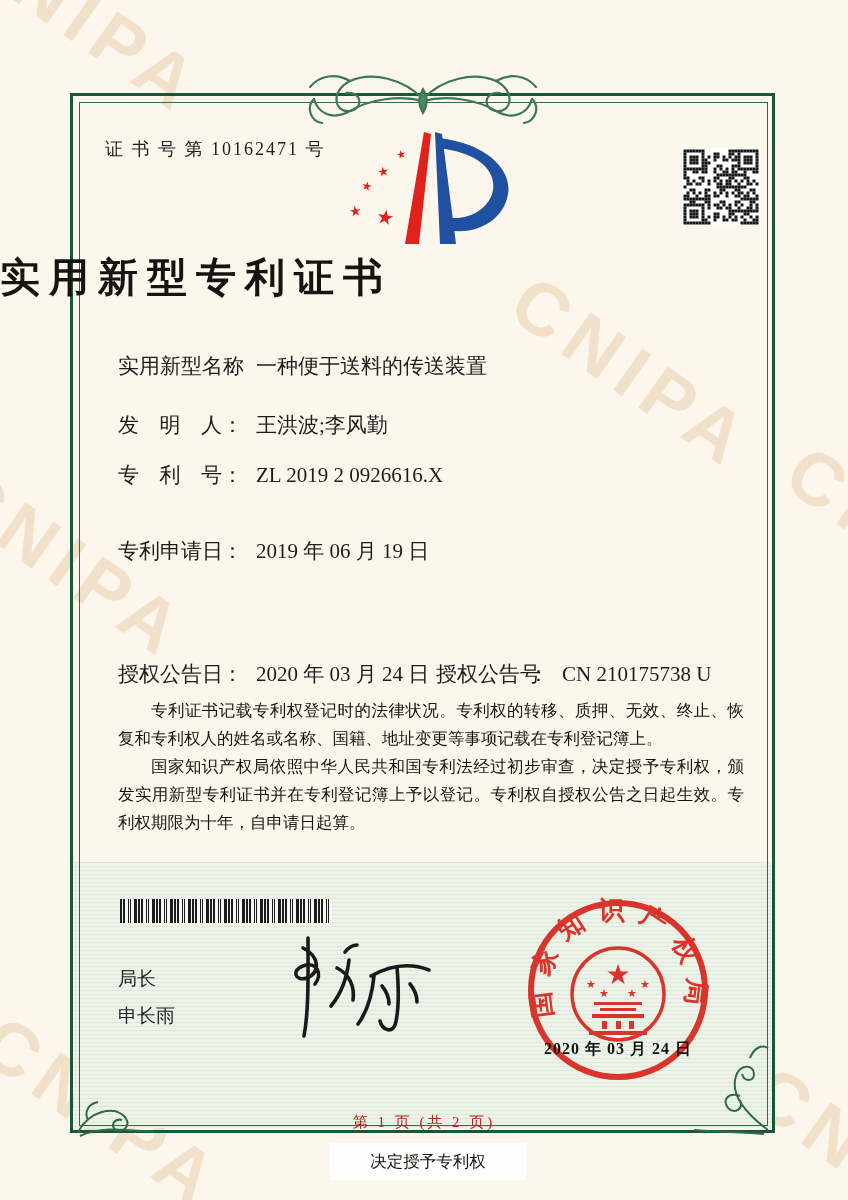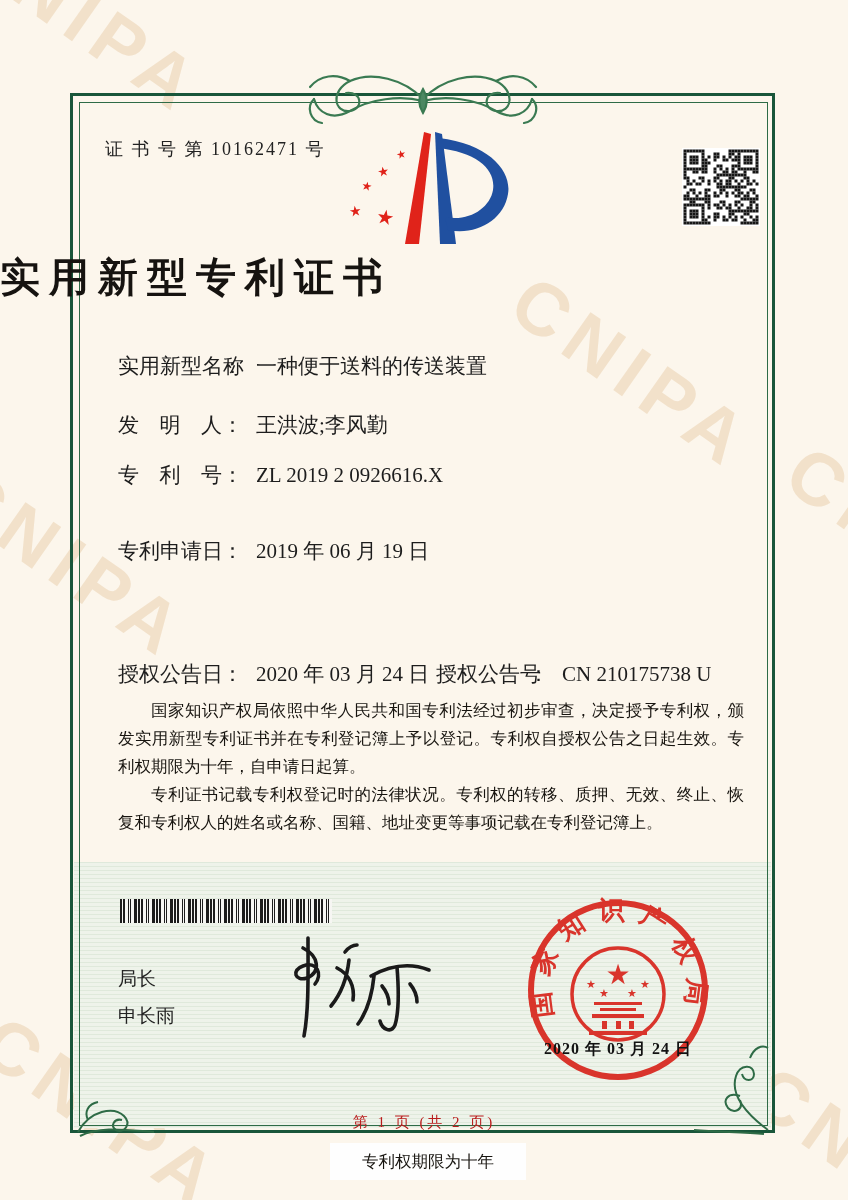--- a/index.html
+++ b/index.html
@@ -467,22 +467,22 @@
     <span class="flabel">专利申请日</span><span class="fcolon">：</span><span class="fvalue">2019 年 06 月 19 日</span>
   </div>
   <div class="row" style="top:660px;">
     <span class="flabel">授权公告日</span><span class="fcolon">：</span><span class="fvalue">2020 年 03 月 24 日</span>
     <span class="grant2">
       <span class="flabel">授权公告号</span><span class="fcolon">：</span><span class="fvalue">CN 210175738 U</span>
     </span>
   </div>
 
   <div class="body-text">
+    <p>专利证书记载专利权登记时的法律状况。专利权的转移、质押、无效、终止、恢复和专利权人的姓名或名称、国籍、地址变更等事项记载在专利登记簿上。</p>
     <p>国家知识产权局依照中华人民共和国专利法经过初步审查，决定授予专利权，颁发实用新型专利证书并在专利登记簿上予以登记。专利权自授权公告之日起生效。专利权期限为十年，自申请日起算。</p>
-    <p>专利证书记载专利权登记时的法律状况。专利权的转移、质押、无效、终止、恢复和专利权人的姓名或名称、国籍、地址变更等事项记载在专利登记簿上。</p>
   </div>
 
   <div class="barcode"></div>
 
   <div class="signer-title">局长</div>
   <div class="signer-name">申长雨</div>
 
   <svg class="signature" width="200" height="112" viewBox="0 0 200 112">
     <g fill="none" stroke="#1a1a1a" stroke-width="3.6" stroke-linecap="round" stroke-linejoin="round">
       <path d="M58 16 C74 24 76 40 62 46 C50 50 46 38 58 34 C72 29 78 42 70 52"></path>
@@ -516,15 +516,15 @@
         <rect x="-2" y="27" width="5" height="8"></rect>
         <rect x="11" y="27" width="5" height="8"></rect>
         <rect x="-29" y="37" width="58" height="4"></rect>
       </g>
     </g>
   </svg>
   <div class="seal-date">2020 年 03 月 24 日</div>
 
   <div class="page-no">第 1 页 (共 2 页)</div>
 
-  <div class="footer-note-box">专利权期限为十年</div>
+  <div class="footer-note-box">决定授予专利权</div>
 
 </div>
 
 </body></html>

